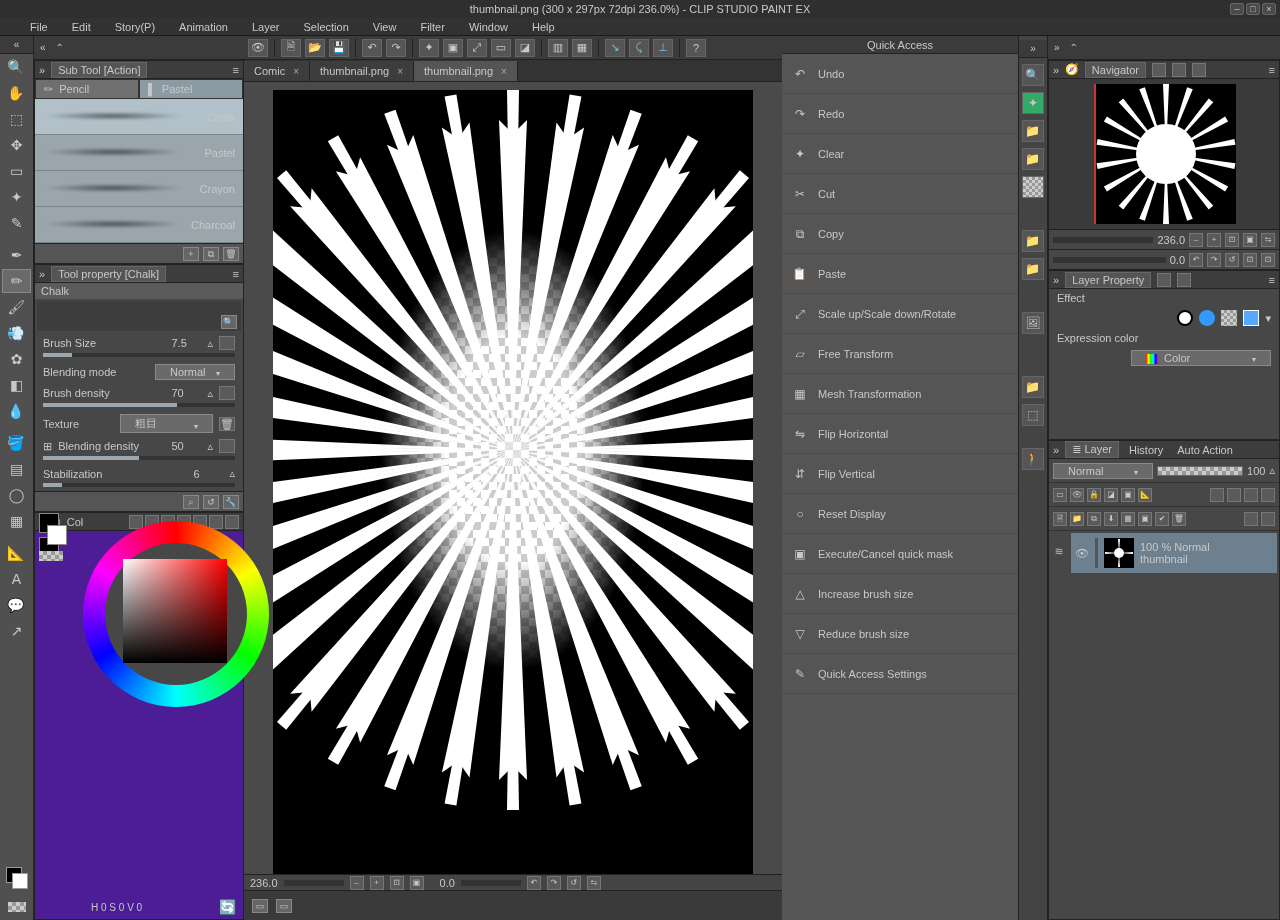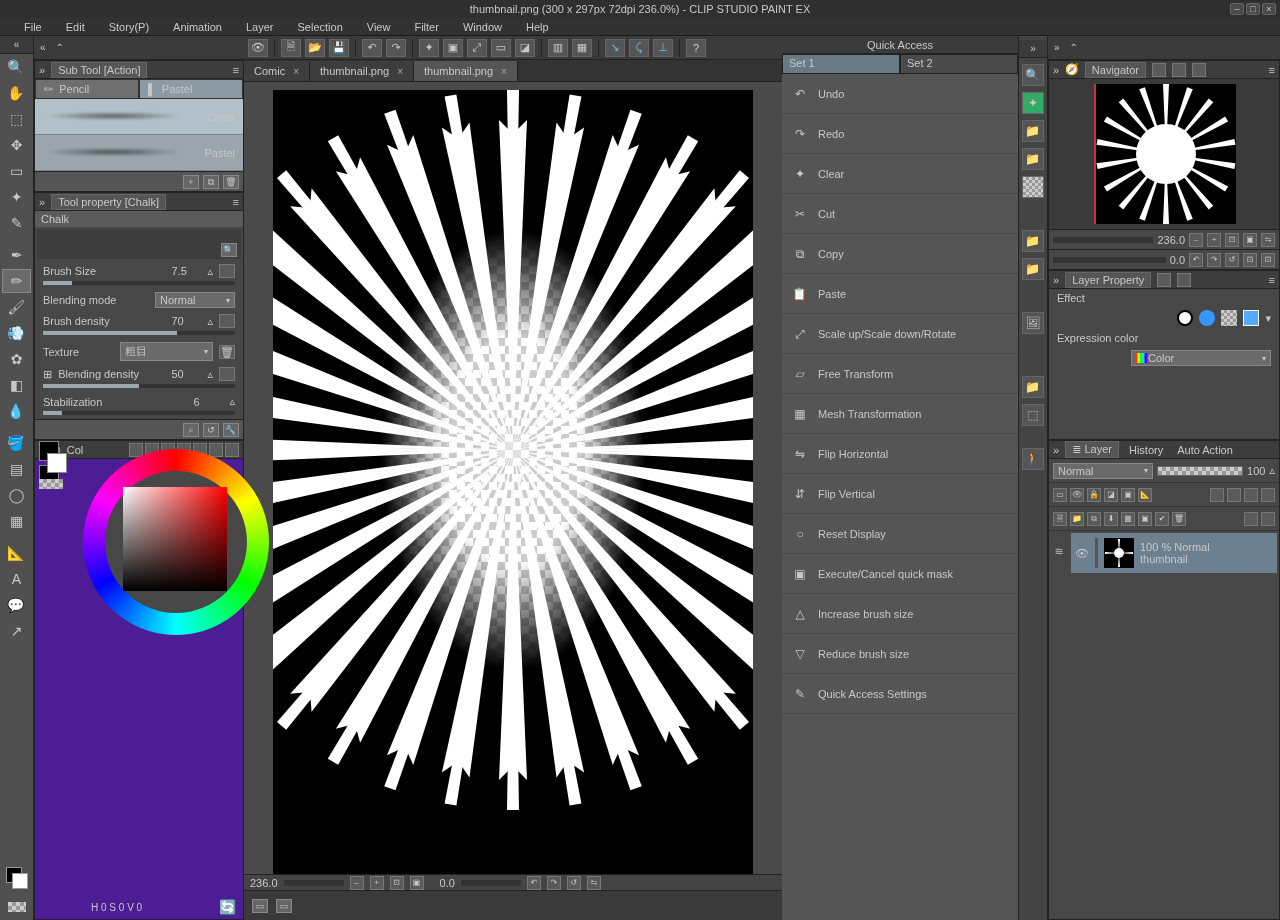--- a/index.html
+++ b/index.html
@@ -1,20 +1,20 @@
 <!DOCTYPE html>
 <html><head>
 <meta charset="utf-8">
 <style>
 *{box-sizing:border-box;margin:0;padding:0;font-family:"Segoe UI",Tahoma,sans-serif;font-size:11px;color:#c8c8c8;user-select:none}
 body{background:#323232;width:1280px;height:920px;overflow:hidden}
 .titlebar{height:18px;background:#2f2f2f;display:flex;align-items:center;justify-content:center;position:relative}
 .titlebar .winbtns{position:absolute;right:4px;display:flex;gap:2px}
 .winbtn{width:14px;height:12px;background:#4a4a4a;border:1px solid #666;border-radius:2px;text-align:center;line-height:10px;font-size:9px}
-.menubar{height:18px;background:#323232;border-bottom:1px solid #1b1b1b;display:flex;align-items:center;padding:0 14px;gap:4px}
+.menubar{height:18px;background:#323232;border-bottom:1px solid #1b1b1b;display:flex;align-items:center;padding:0 20px;gap:4px}
 .menubar span{padding:2px 10px;cursor:default}
 .main{display:flex;height:884px}
 .col{display:flex;flex-direction:column}
 .toolcol{width:34px;background:#505050;border-right:1px solid #222}
 .toolcol .tt{height:24px;display:flex;align-items:center;justify-content:center;margin:1px 2px;border:1px solid transparent}
 .toolcol .tt.sel{background:#6a6a6a;border:1px solid #888}
 .toolbtn{font-size:14px}
 .panel{background:#474747;border:1px solid #222;margin:0}
 .panelhdr{height:18px;background:#3d3d3d;display:flex;align-items:center;padding:0 4px;gap:6px;border-bottom:1px solid #222}
 .panelhdr .tabchip{background:#555;padding:1px 6px;border:1px solid #666}
@@ -31,21 +31,21 @@
 .brushstroke{position:absolute;left:8px;right:60px;top:8px;height:18px;background:radial-gradient(ellipse 70% 35% at 50% 50%, rgba(0,0,0,.5), transparent 70%);border-radius:50%/100%;filter:blur(1px)}
 .brushfoot{height:20px;background:#555;display:flex;justify-content:flex-end;padding:0 4px;gap:4px;align-items:center;border-top:1px solid #222}
 .smicon{width:16px;height:14px;background:#666;border:1px solid #888;font-size:9px;text-align:center;line-height:12px}
 .toolprop{flex:0 0 auto}
 .proprow{display:flex;align-items:center;padding:3px 8px;gap:6px}
 .proprow .lab{flex:1}
 .proprow .val{width:30px;text-align:left}
 .proprow .icon{width:16px;height:14px;background:#5a5a5a;border:1px solid #777}
 .slider{height:4px;background:#333;margin:0 8px 4px 8px;position:relative}
 .slider .fill{height:100%;background:#9ba8b0}
-.dropdown{background:#6a6a6a;border:1px solid #888;padding:1px 4px;display:flex;align-items:center;gap:0}
+.dropdown{background:#6a6a6a;border:1px solid #888;padding:1px 14px;display:flex;align-items:flex-end;gap:6px}
 .dropdown::after{content:"▾";font-size:8px;margin-left:auto}
 .previewbar{height:30px;background:#3d3d3d;position:relative;margin:2px}
 .colorpanel{flex:1;position:relative;background:#4c1d95}
 .swatches{position:absolute;left:4px;top:0;width:28px}
 .swatch{width:20px;height:20px;border:1px solid #888}
 .colorwheel{position:absolute;left:48px;top:8px;width:186px;height:186px;border-radius:50%;background:conic-gradient(red,yellow,lime,cyan,blue,magenta,red)}
 .colorwheel::before{content:"";position:absolute;inset:22px;border-radius:50%;background:#474747}
 .colorbox{position:absolute;left:88px;top:46px;width:104px;height:104px;background:linear-gradient(to top,#000,transparent),linear-gradient(to right,#fff,red)}
 .center{flex:1;display:flex;flex-direction:column;background:#474747}
 .topbar{height:24px;background:#3b3b3b;display:flex;align-items:center;padding:0 4px;gap:4px;border-bottom:1px solid #222}
@@ -219,20 +219,28 @@
           </div>
       </div>
       <div class="brushlist">
         <div class="brushitem sel">
             <div class="brushstroke"></div>
             <span>Chalk</span>
           </div>
         <div class="brushitem">
             <div class="brushstroke"></div>
             <span>Pastel</span>
+          </div>
+        <div class="brushitem">
+            <div class="brushstroke"></div>
+            <span>Crayon</span>
+          </div>
+        <div class="brushitem">
+            <div class="brushstroke"></div>
+            <span>Charcoal</span>
           </div>
       </div>
       <div class="brushfoot">
         <div class="smicon">+</div>
         <div class="smicon">⧉</div>
         <div class="smicon">🗑</div>
       </div>
     </div>
 
     <div class="panel toolprop">
@@ -459,24 +467,20 @@
       <div class="tinybtn">⇋</div>
     </div>
     <div style="height:30px;background:#3a3a3a;display:flex;align-items:center;padding:0 8px;gap:8px;border-top:1px solid #222">
       <div class="smicon">▭</div>
       <div class="smicon">▭</div>
     </div>
   </div>
 
   <div class="col qacol">
     <div class="qahead">Quick Access</div>
-    <div class="qatabs">
-      <div class="qt act">Set 1</div>
-      <div class="qt">Set 2</div>
-    </div>
     <div class="qalist" id="qalist">
         <div class="qaitem dis">
           <span class="qic">↶</span>
           <span>Undo</span>
         </div>
         <div class="qaitem dis">
           <span class="qic">↷</span>
           <span>Redo</span>
         </div>
         <div class="qaitem">

